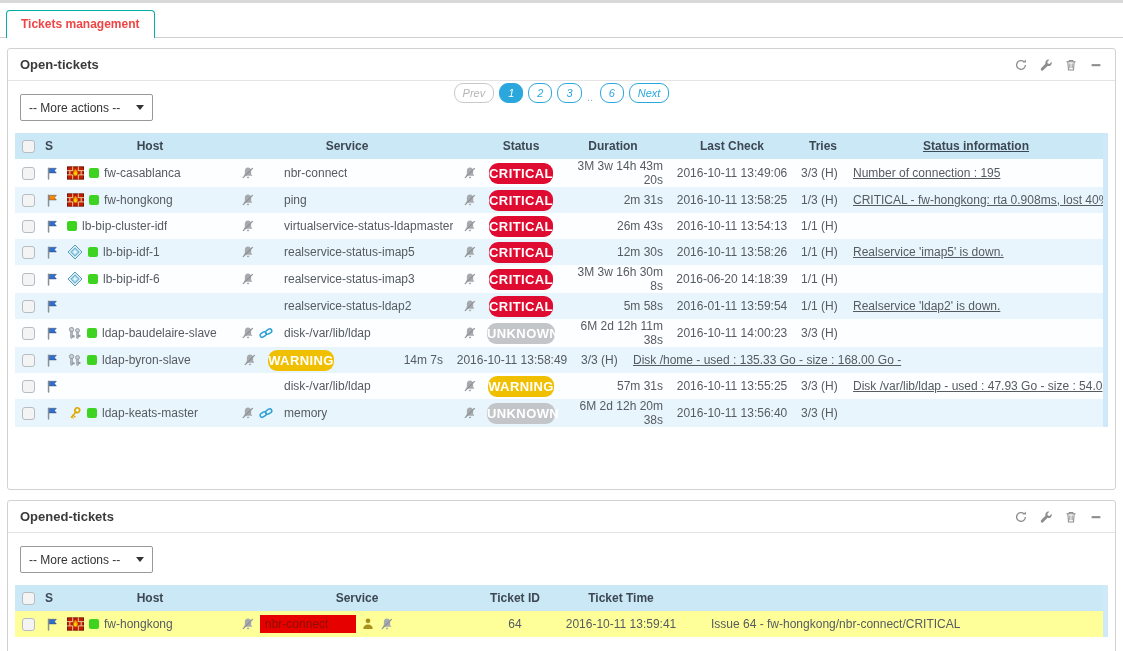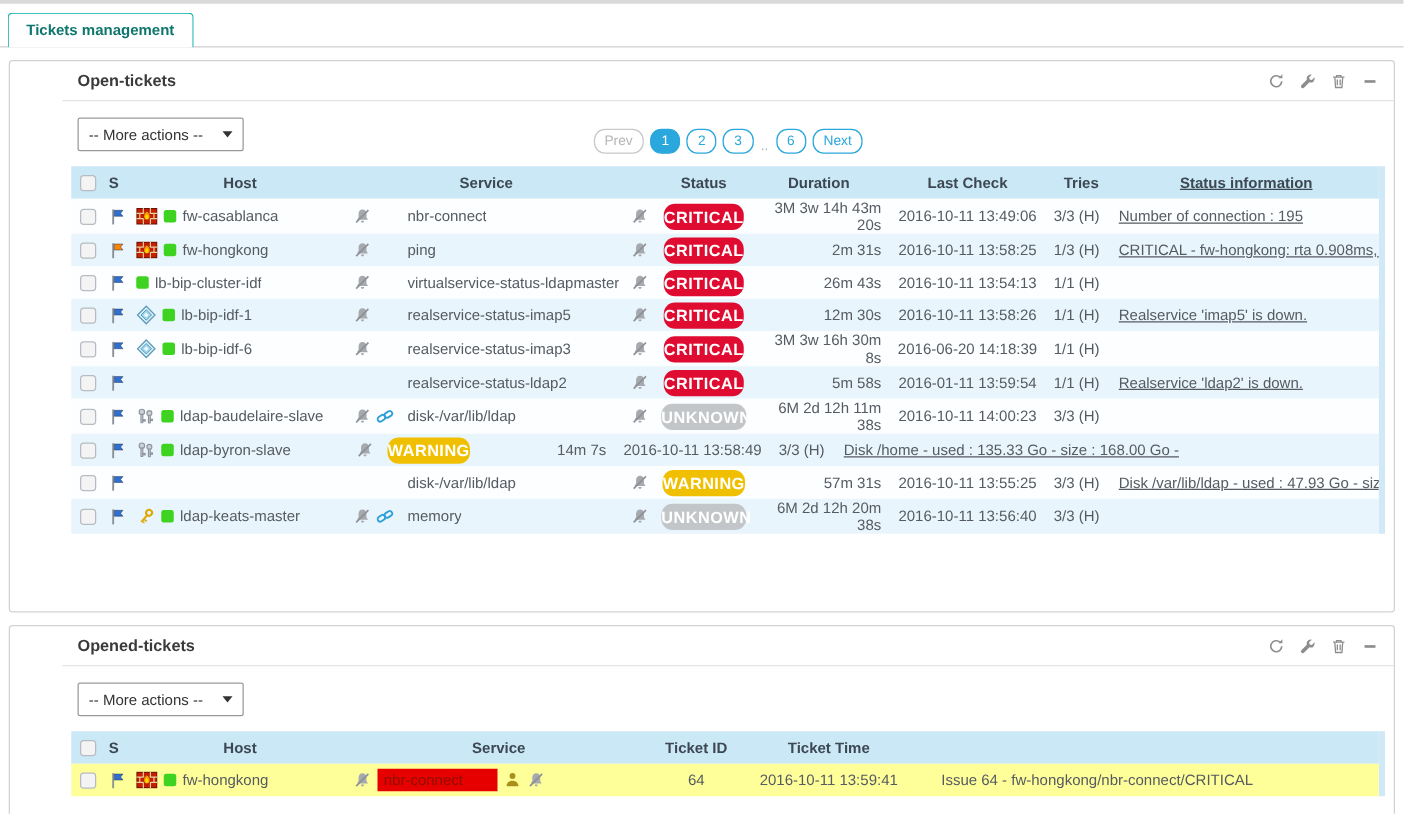--- a/index.html
+++ b/index.html
@@ -4,38 +4,38 @@
 <style>
   * { margin:0; padding:0; box-sizing:border-box; }
   html,body { width:1123px; height:651px; overflow:hidden; background:#fff;
     font-family:"Liberation Sans", sans-serif; font-size:12px; color:#555b61; }
 
   
   .topline { height:3px; background:#d9d9d9; }
   .tabbar { padding:6px 0 0 6px; border-bottom:1px solid #cfcfcf; }
   .tab { display:inline-block; padding:6px 14px 7px; background:#fff;
     border:1px solid #00b0a8; border-bottom:none; border-radius:4px 4px 0 0;
-    color:#0f766e; font-weight:bold; position:relative; top:1px; cursor:pointer; }
+    color:#ef4444; font-weight:bold; position:relative; top:1px; cursor:pointer; }
 
   
-  .panel { margin:10px 7px 0 7px; border:1px solid #d2d2d2; border-radius:3px; background:#fff;padding-left:42px; }
+  .panel { margin:10px 7px 0 7px; border:1px solid #d2d2d2; border-radius:3px; background:#fff; }
   .panel-hd { display:flex; justify-content:space-between; align-items:center;
     padding:8px 12px; border-bottom:1px solid #e4e4e4; }
   .panel-title { font-weight:bold; font-size:13px; color:#3a3a3a; }
   .panel-actions { display:flex; gap:11px; align-items:center; }
   .panel-actions svg { display:block; cursor:pointer; }
 
   .toolbar { position:relative; padding:13px 12px 6px 12px; height:46px; }
   .dropdown { width:133px; height:27px; border:1px solid #999; border-radius:2px;
     display:flex; align-items:center; justify-content:space-between; padding:0 8px;
     color:#333; background:#fff; cursor:pointer; }
   .caret { width:0; height:0; border-left:4px solid transparent; border-right:4px solid transparent;
     border-top:5px solid #333; }
-  .pager { position:absolute; left:50%; top:22px; transform:translateX(-50%);
-    display:flex; gap:5px; align-items:flex-end; }
+  .pager { position:absolute; left:50%; top:2px; transform:translateX(-50%);
+    display:flex; gap:5px; align-items:flex-end;font-style:italic; }
   .pbtn { min-width:24px; padding:2px 8px; border-radius:9px; text-align:center;
     font-size:11px; cursor:pointer; line-height:14px; }
   .pbtn.dis { border:1px solid #c9c9c9; color:#b5b5b5; }
   .pbtn.pg { border:1px solid #2aa7dc; color:#2aa7dc; }
   .pbtn.active { background:#2aa7dc; color:#fff; border:1px solid #2aa7dc; }
   .pgap { color:#9fb4bf; font-size:11px; padding:0 1px; }
 
   
   .ttable { margin:6px 7px 0 7px; border-right:5px solid #cfe9f6; }
   .trow, .thead { display:flex; align-items:center; min-height:26px; }

